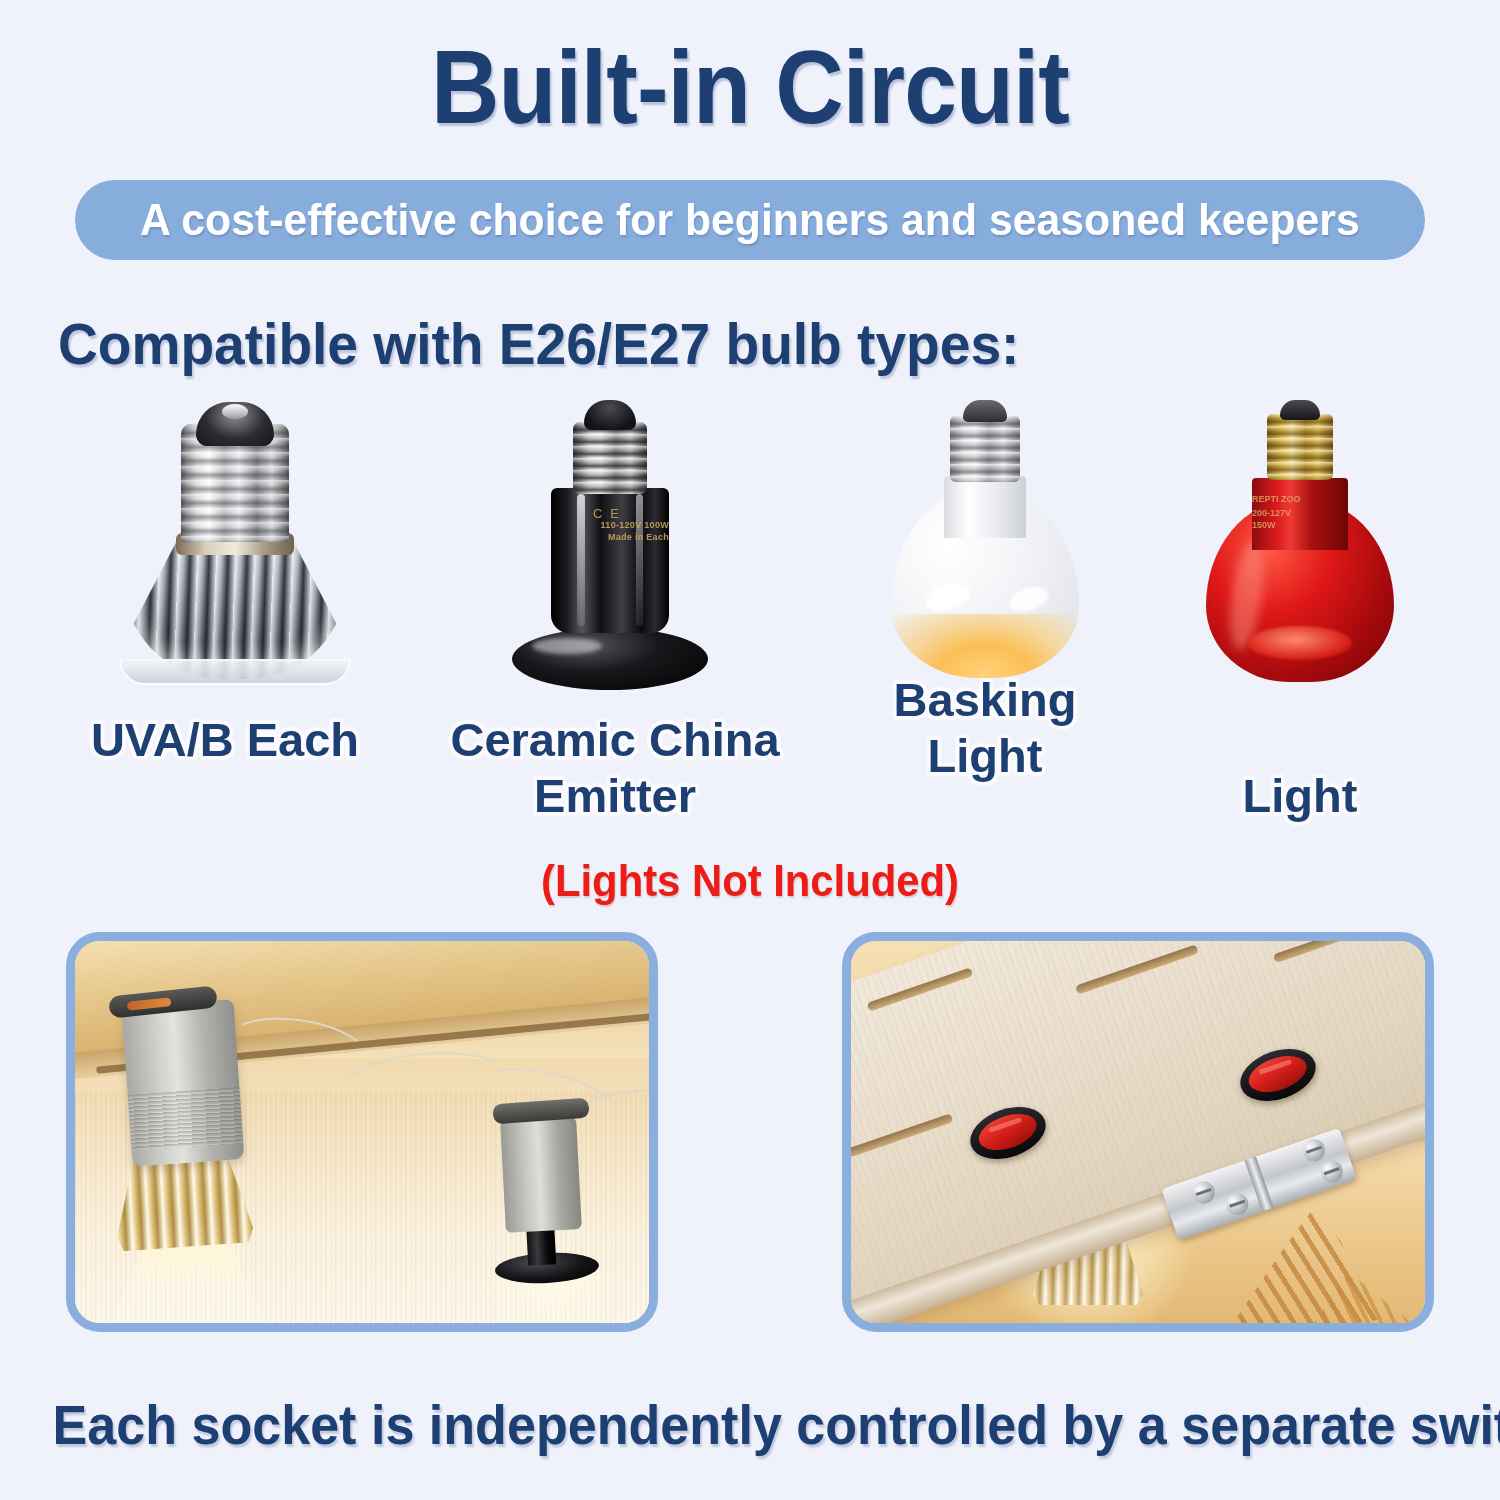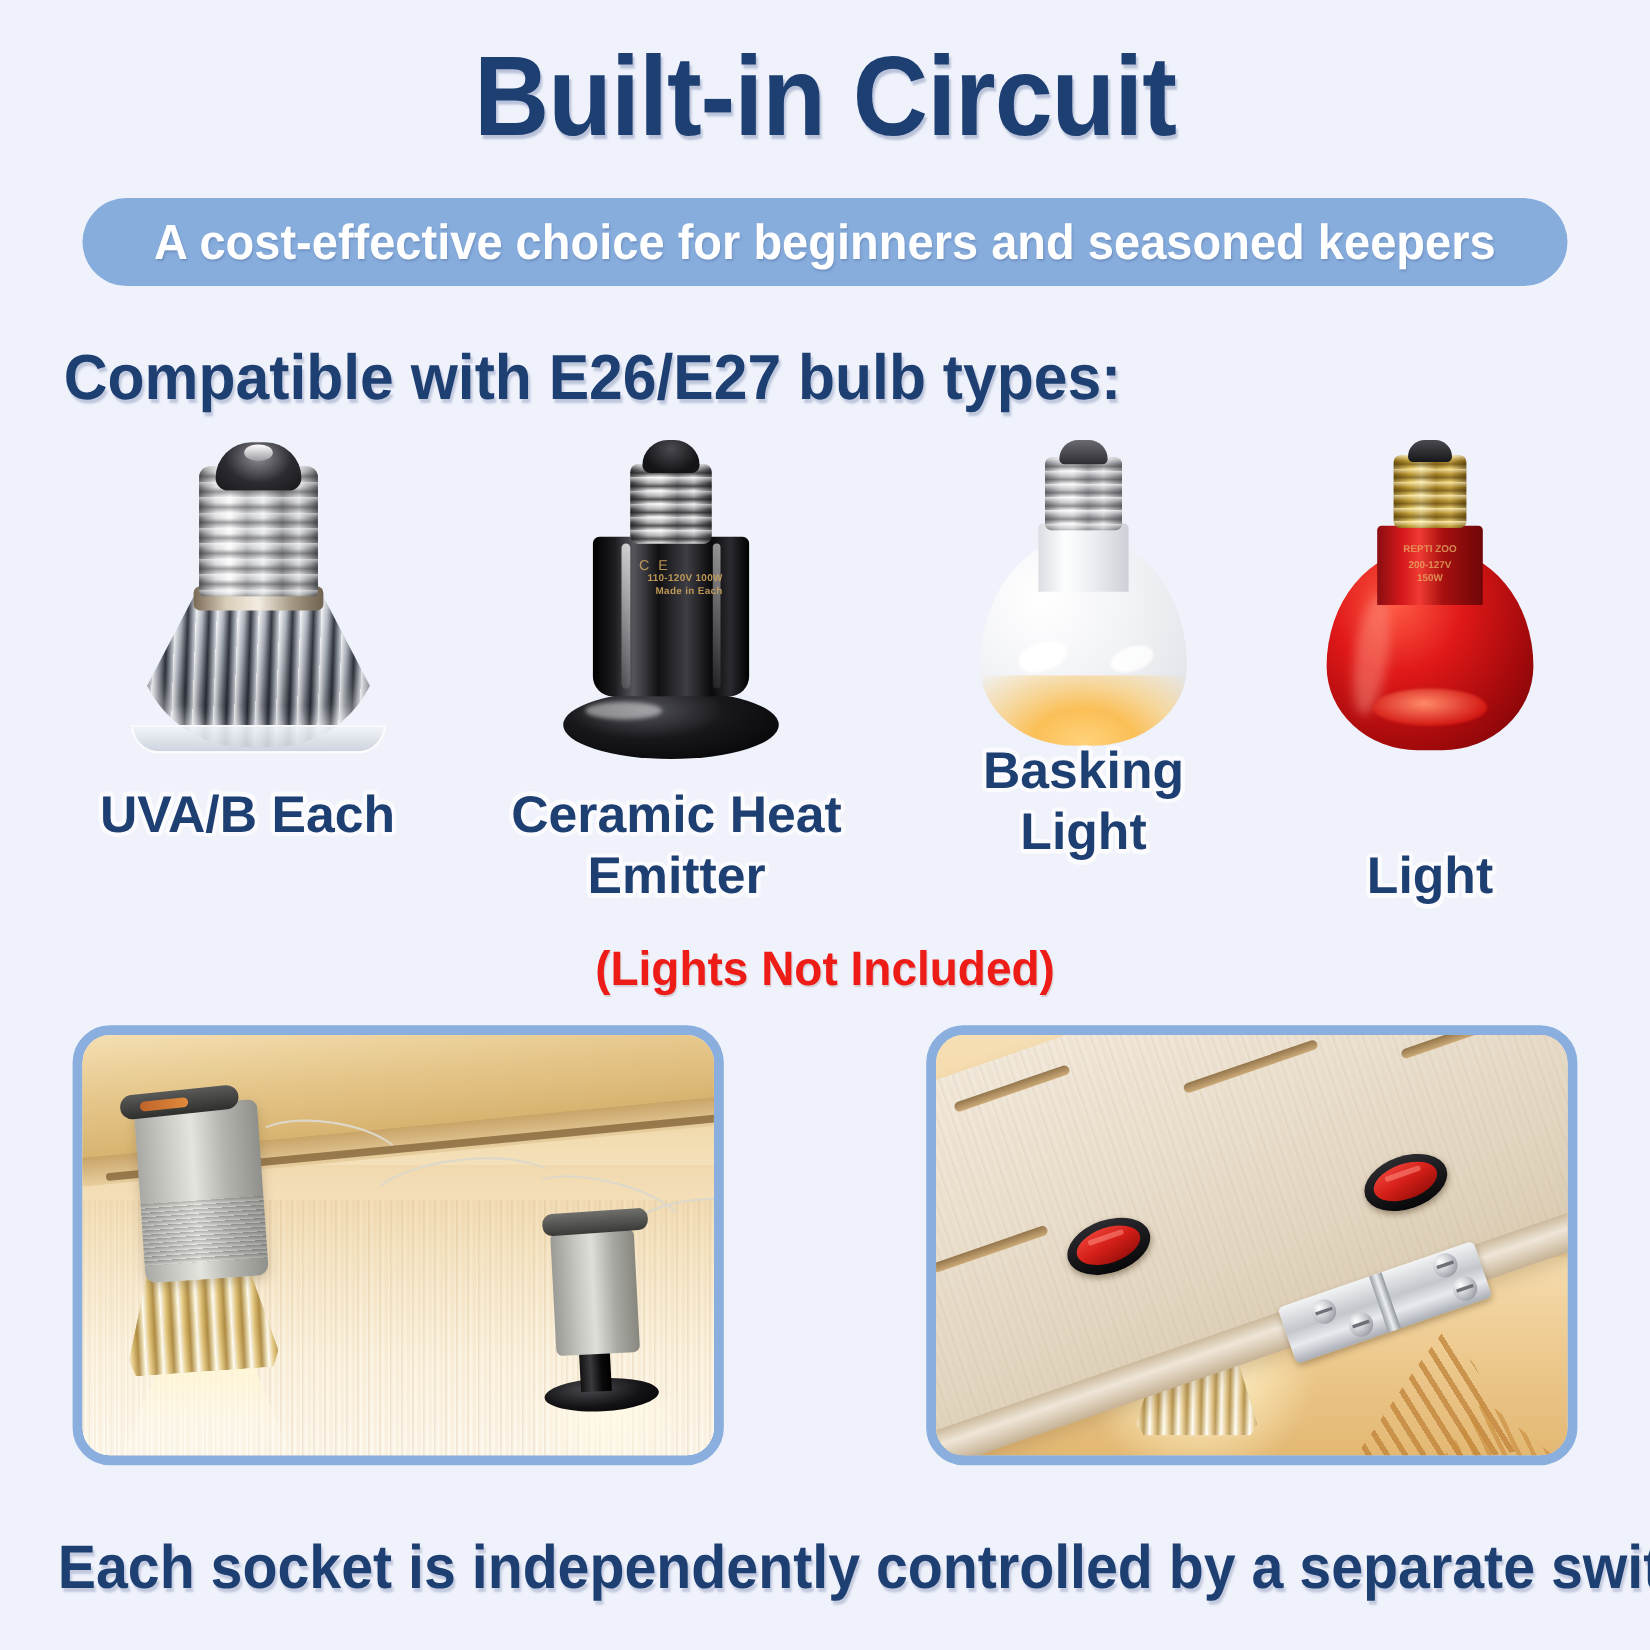--- a/index.html
+++ b/index.html
@@ -128,21 +128,20 @@
   .che-tip{
     position:absolute;left:50%;transform:translateX(-50%);top:0;
     width:52px;height:30px;border-radius:26px 26px 8px 8px;
     background:radial-gradient(ellipse at 50% 25%,#4a4a50,#141418 70%);
   }
   .che-body{
     position:absolute;left:50%;transform:translateX(-50%);top:88px;
     width:118px;height:145px;border-radius:6px 6px 18px 18px;
     background:linear-gradient(90deg,#000 0%,#1d1d21 14%,#55555c 26%,#111114 42%,
                #3d3d44 60%,#0a0a0c 76%,#2a2a30 88%,#000 100%);
-    padding-left:24px;
   }
   .che-body:before{
     content:"";position:absolute;left:26px;top:6px;width:8px;height:132px;
     border-radius:4px;background:linear-gradient(180deg,rgba(255,255,255,.75),rgba(255,255,255,.12));
   }
   .che-body:after{
     content:"";position:absolute;right:26px;top:6px;width:7px;height:132px;
     border-radius:4px;background:linear-gradient(180deg,rgba(255,255,255,.55),rgba(255,255,255,.08));
   }
   .che-print{
@@ -250,21 +249,21 @@
   .ir-sheen{
     position:absolute;left:26px;top:40px;width:30px;height:110px;
     border-radius:50%;background:rgba(255,160,140,.45);filter:blur(5px);transform:rotate(8deg);
   }
   .ir-pool{
     position:absolute;left:42px;bottom:22px;width:104px;height:34px;
     border-radius:50%;background:radial-gradient(ellipse at 45% 40%,#ff8a6a,#d41a14 70%,rgba(180,10,10,0));
     filter:blur(1px);
   }
   .ir-print{
-    position:absolute;left:0;top:16px;width:96px;text-align:center;
+    position:absolute;left:0;top:16px;width:96px;text-align:left;
     color:#e6b066;font-size:9px;line-height:10px;opacity:.75;z-index:3;font-weight:bold;
   }
 
   
   .caption{
     position:absolute;text-align:center;
     font-size:47px;font-weight:bold;line-height:56px;
     color:#1e3f72;
     font-family:"Liberation Sans","DejaVu Sans",sans-serif;
     text-shadow:
@@ -557,21 +556,21 @@
         <div class="ir-tip"></div>
       </div>
     </div>
   </div>
 
   <div class="caption" style="left:30px;top:712px;width:390px;">
     <span>UVA/B Each</span>
   </div>
 
   <div class="caption" style="left:430px;top:712px;width:370px;">
-    <span>Ceramic Heat</span><br>
+    <span>Ceramic China</span><br>
     <span>Emitter</span>
   </div>
 
   <div class="caption" style="left:845px;top:672px;width:280px;">
     <span>Basking</span><br>
     <span>Light</span>
   </div>
 
   <div class="caption" style="left:1160px;top:712px;width:280px;">
     <br>

